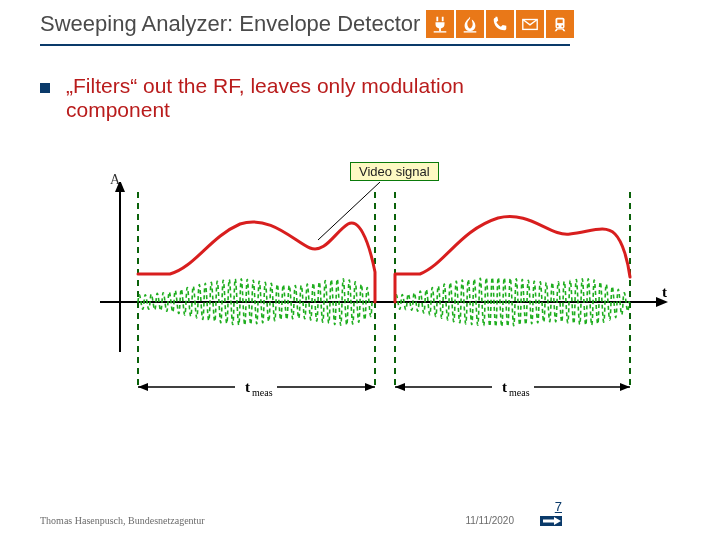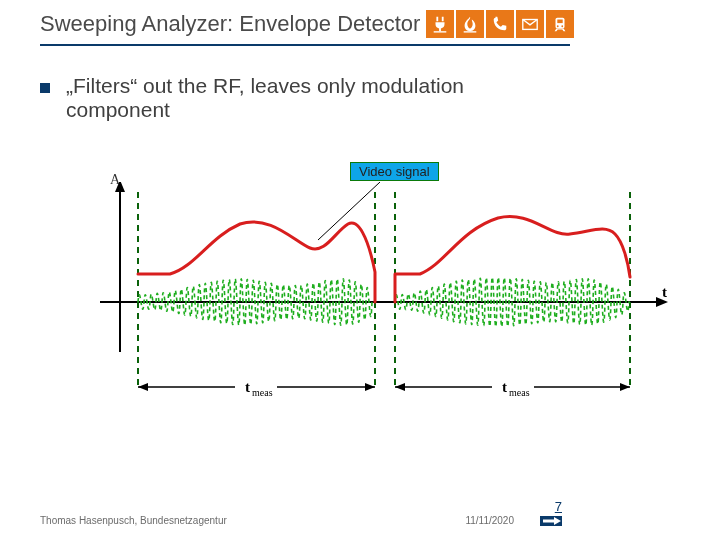--- a/index.html
+++ b/index.html
@@ -61,60 +61,60 @@
     gap: 16px;
   }
   .bullet-marker {
     width: 10px; height: 10px;
     background: #0a3a6a;
     margin-top: 9px;
     flex: 0 0 auto;
   }
   .bullet-text {
     font-size: 21px;
-    color: #404040;
+    color: #b91c1c;
   }
 
   
   .diagram-wrap {
     position: relative;
     margin: 50px 10px 0 30px;
     height: 280px;
   }
   .axis-a {
     position: absolute;
     left: 40px; top: 0;
     font-family: "Times New Roman", serif;
     font-size: 14px;
   }
   .video-label-box {
     position: absolute;
     left: 280px; top: -10px;
     border: 1px solid #0a7a0a;
-    background: #0ea5e9;
+    background: #fef9c3;
     padding: 1px 8px;
     font-size: 13px;
     font-family: Arial, sans-serif;
     color: #222;
   }
   .svg-holder {
     position: absolute;
     left: 30px; top: 10px;
   }
 
   
   .footer {
     position: absolute;
     left: 40px; right: 30px; bottom: 14px;
     display: flex;
     align-items: flex-end;
     font-size: 10px;
     color: #6b6b6b;
   }
-  .footer .author { flex: 1; }
+  .footer .author { flex: 1; font-family: Liberation Serif, serif; }
   .footer .pagecol {
     display: flex;
     flex-direction: column;
     align-items: flex-end;
     gap: 2px;
   }
   .footer .pagenum { color: #0a3a6a; font-size: 13px; text-decoration: underline; }
   .footer .arrow {
     width: 22px; height: 10px;
     background: #0a3a6a;

